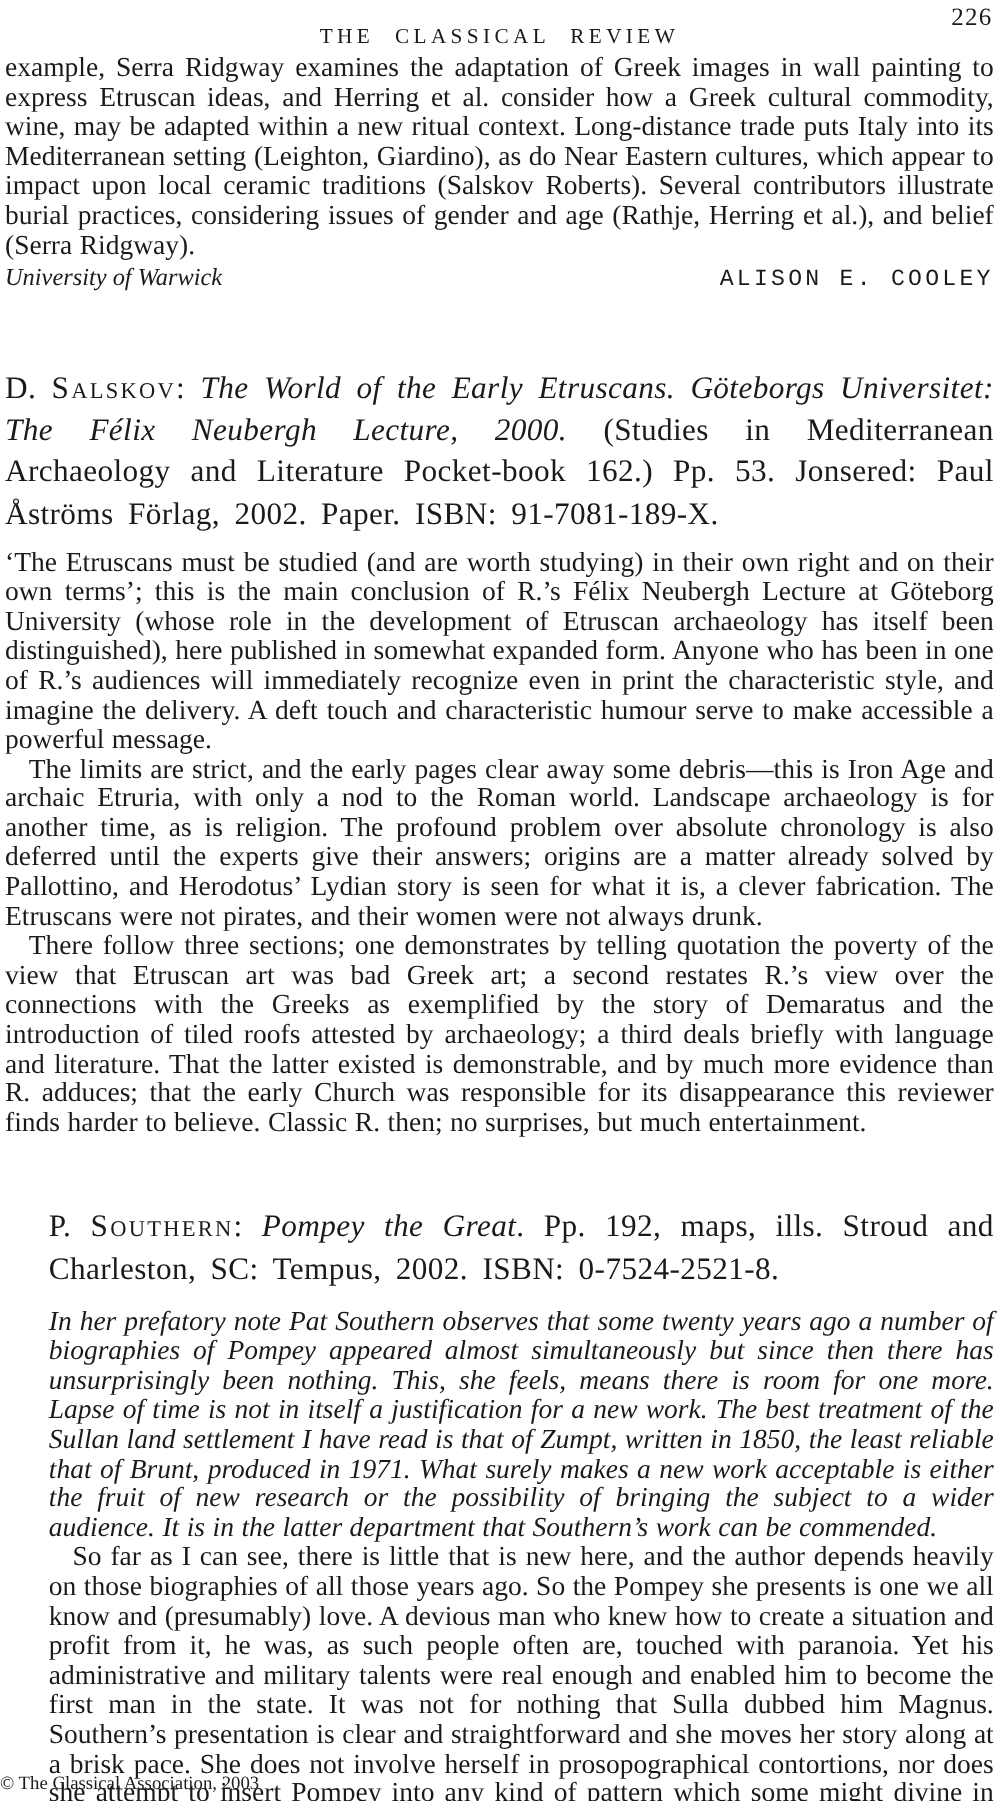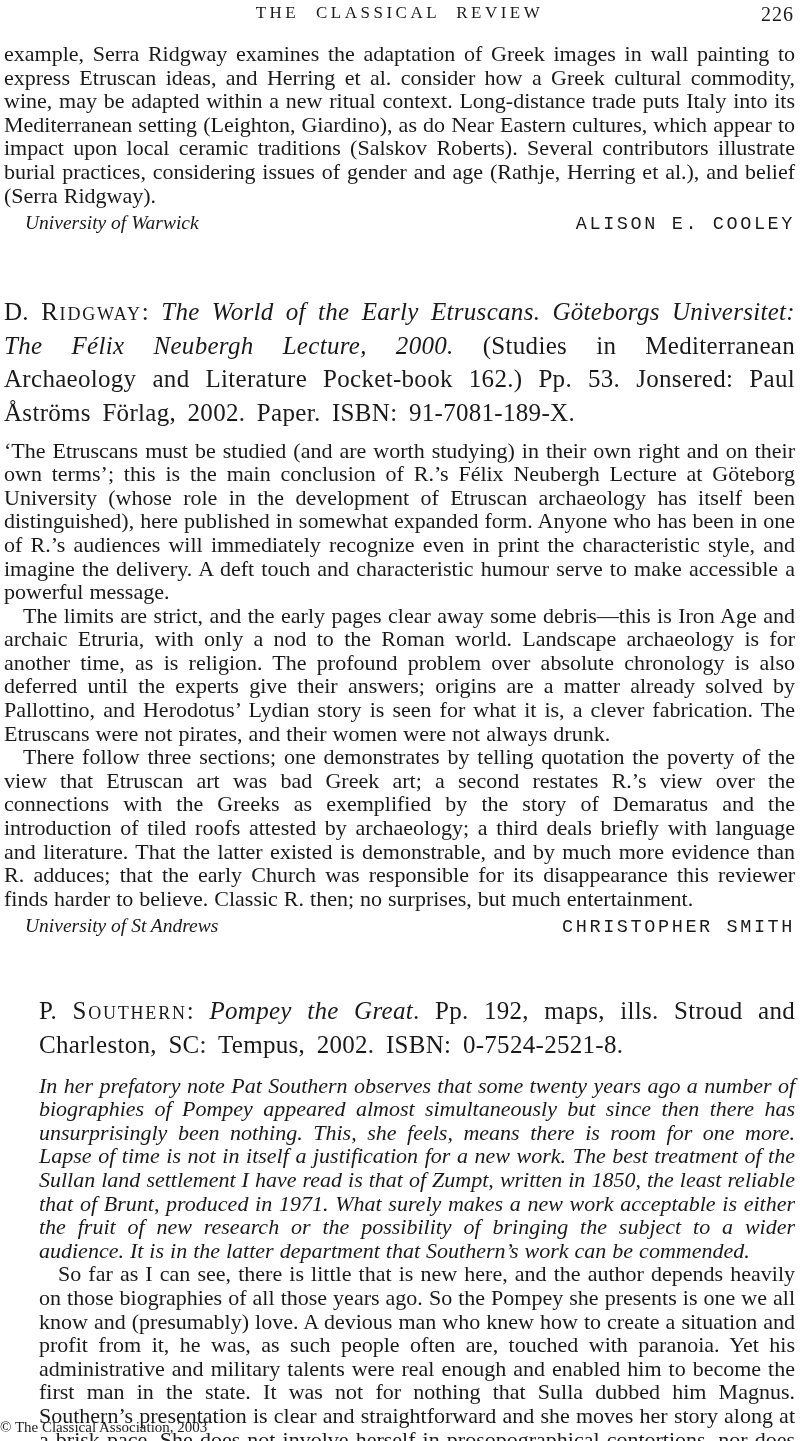--- a/index.html
+++ b/index.html
@@ -12,37 +12,37 @@
   }
   .page {
     position: relative;
     width: 800px; height: 1441px;
     padding: 3px 5px 0 4px;
     overflow: hidden;
   }
   
   .journal-header { position: relative; height: 24px; }
   .journal-title {
-    position: absolute; left: 0; right: 0; top: 0;
+    position: absolute; left: 0; right: 0; top: 16px;
     text-align: center;
     font-size: 17px; letter-spacing: 3.5px; word-spacing: 9px;
   }
   .page-number { position: absolute; right: 1px; top: 0; font-size: 20px; letter-spacing: 1px; }
 
   
   p.body {
     font-size: 22px; line-height: 23.6px;
     text-align: justify; word-spacing: 0.5px;
   }
   p.indent { text-indent: 19px; }
   .cont { margin-top: 15px; }
 
   
   .sig { display: flex; justify-content: space-between; align-items: baseline; margin-top: 5px; }
-  .aff { font-style: italic; font-size: 19.5px; margin-left: 21px; }
+  .aff { font-style: italic; font-size: 19.5px; }
   .rev { font-size: 18.5px; letter-spacing: 2.6px; font-family: Liberation Mono, monospace; }
 
   
   .review-ridgway { margin-top: 60px; }
   .review-southern { margin-top: 56px; margin-left: 35px; }
 
   h2.book-heading {
     font-weight: normal;
     font-size: 25px; line-height: 33.6px;
     text-align: justify;
@@ -72,29 +72,25 @@
   <section class="review-cont">
     <p class="body cont">example, Serra Ridgway examines the adaptation of Greek images in wall painting to express Etruscan ideas, and Herring et al. consider how a Greek cultural commodity, wine, may be adapted within a new ritual context. Long-distance trade puts Italy into its Mediterranean setting (Leighton, Giardino), as do Near Eastern cultures, which appear to impact upon local ceramic traditions (Salskov Roberts). Several contributors illustrate burial practices, considering issues of gender and age (Rathje, Herring et al.), and belief (Serra Ridgway).</p>
     <div class="sig">
       <span class="aff">University of Warwick</span>
       <span class="rev">ALISON E. COOLEY</span>
     </div>
   </section>
 
   <section class="review-ridgway">
     <h2 class="book-heading">
-      <span>D. </span><span class="sc">Ridgway</span><span>: </span><span class="it">The World of the Early Etruscans. Göteborgs Universitet: The Félix Neubergh Lecture, 2000.</span><span> (Studies in Mediterranean Archaeology and Literature Pocket-book 162.) Pp. 53. Jonsered: Paul Åströms Förlag, 2002. Paper. ISBN: 91-7081-189-X.</span>
+      <span>D. </span><span class="sc">Salskov</span><span>: </span><span class="it">The World of the Early Etruscans. Göteborgs Universitet: The Félix Neubergh Lecture, 2000.</span><span> (Studies in Mediterranean Archaeology and Literature Pocket-book 162.) Pp. 53. Jonsered: Paul Åströms Förlag, 2002. Paper. ISBN: 91-7081-189-X.</span>
     </h2>
     <p class="body">‘The Etruscans must be studied (and are worth studying) in their own right and on their own terms’; this is the main conclusion of R.’s Félix Neubergh Lecture at Göteborg University (whose role in the development of Etruscan archaeology has itself been distinguished), here published in somewhat expanded form. Anyone who has been in one of R.’s audiences will immediately recognize even in print the characteristic style, and imagine the delivery. A deft touch and characteristic humour serve to make accessible a powerful message.</p>
     <p class="body indent">The limits are strict, and the early pages clear away some debris—this is Iron Age and archaic Etruria, with only a nod to the Roman world. Landscape archaeology is for another time, as is religion. The profound problem over absolute chronology is also deferred until the experts give their answers; origins are a matter already solved by Pallottino, and Herodotus’ Lydian story is seen for what it is, a clever fabrication. The Etruscans were not pirates, and their women were not always drunk.</p>
     <p class="body indent">There follow three sections; one demonstrates by telling quotation the poverty of the view that Etruscan art was bad Greek art; a second restates R.’s view over the connections with the Greeks as exemplified by the story of Demaratus and the introduction of tiled roofs attested by archaeology; a third deals briefly with language and literature. That the latter existed is demonstrable, and by much more evidence than R. adduces; that the early Church was responsible for its disappearance this reviewer finds harder to believe. Classic R. then; no surprises, but much entertainment.</p>
-    <div class="sig">
-      <span class="aff">University of St Andrews</span>
-      <span class="rev">CHRISTOPHER SMITH</span>
-    </div>
   </section>
 
   <section class="review-southern">
     <h2 class="book-heading">
       <span>P. </span><span class="sc">Southern</span><span>: </span><span class="it">Pompey the Great</span><span>. Pp. 192, maps, ills. Stroud and Charleston, SC: Tempus, 2002. ISBN: 0-7524-2521-8.</span>
     </h2>
     <p class="body spara">In her prefatory note Pat Southern observes that some twenty years ago a number of biographies of Pompey appeared almost simultaneously but since then there has unsurprisingly been nothing. This, she feels, means there is room for one more. Lapse of time is not in itself a justification for a new work. The best treatment of the Sullan land settlement I have read is that of Zumpt, written in 1850, the least reliable that of Brunt, produced in 1971. What surely makes a new work acceptable is either the fruit of new research or the possibility of bringing the subject to a wider audience. It is in the latter department that Southern’s work can be commended.</p>
     <p class="body indent">So far as I can see, there is little that is new here, and the author depends heavily on those biographies of all those years ago. So the Pompey she presents is one we all know and (presumably) love. A devious man who knew how to create a situation and profit from it, he was, as such people often are, touched with paranoia. Yet his administrative and military talents were real enough and enabled him to become the first man in the state. It was not for nothing that Sulla dubbed him Magnus. Southern’s presentation is clear and straightforward and she moves her story along at a brisk pace. She does not involve herself in prosopographical contortions, nor does she attempt to insert Pompey into any kind of pattern which some might divine in Roman history but which exists only in the mind of the deviser. She tells a plain tale in a plain way. Her</p>
   </section>
 

